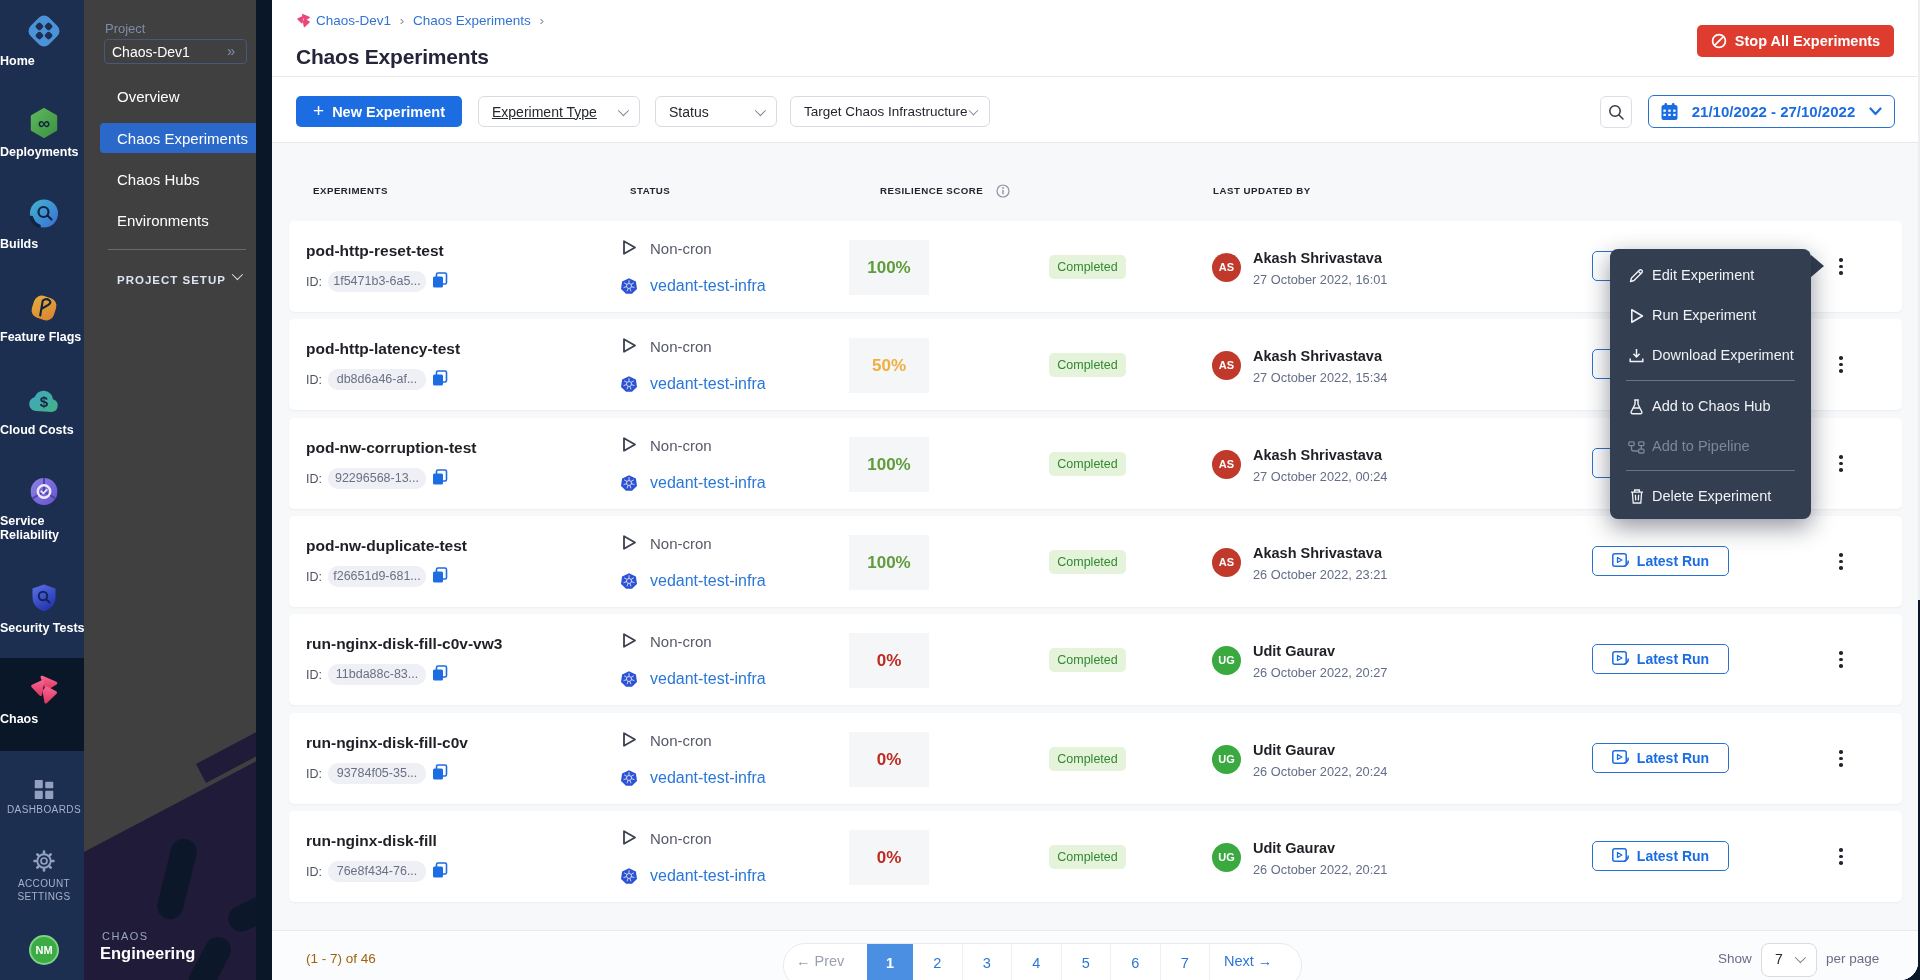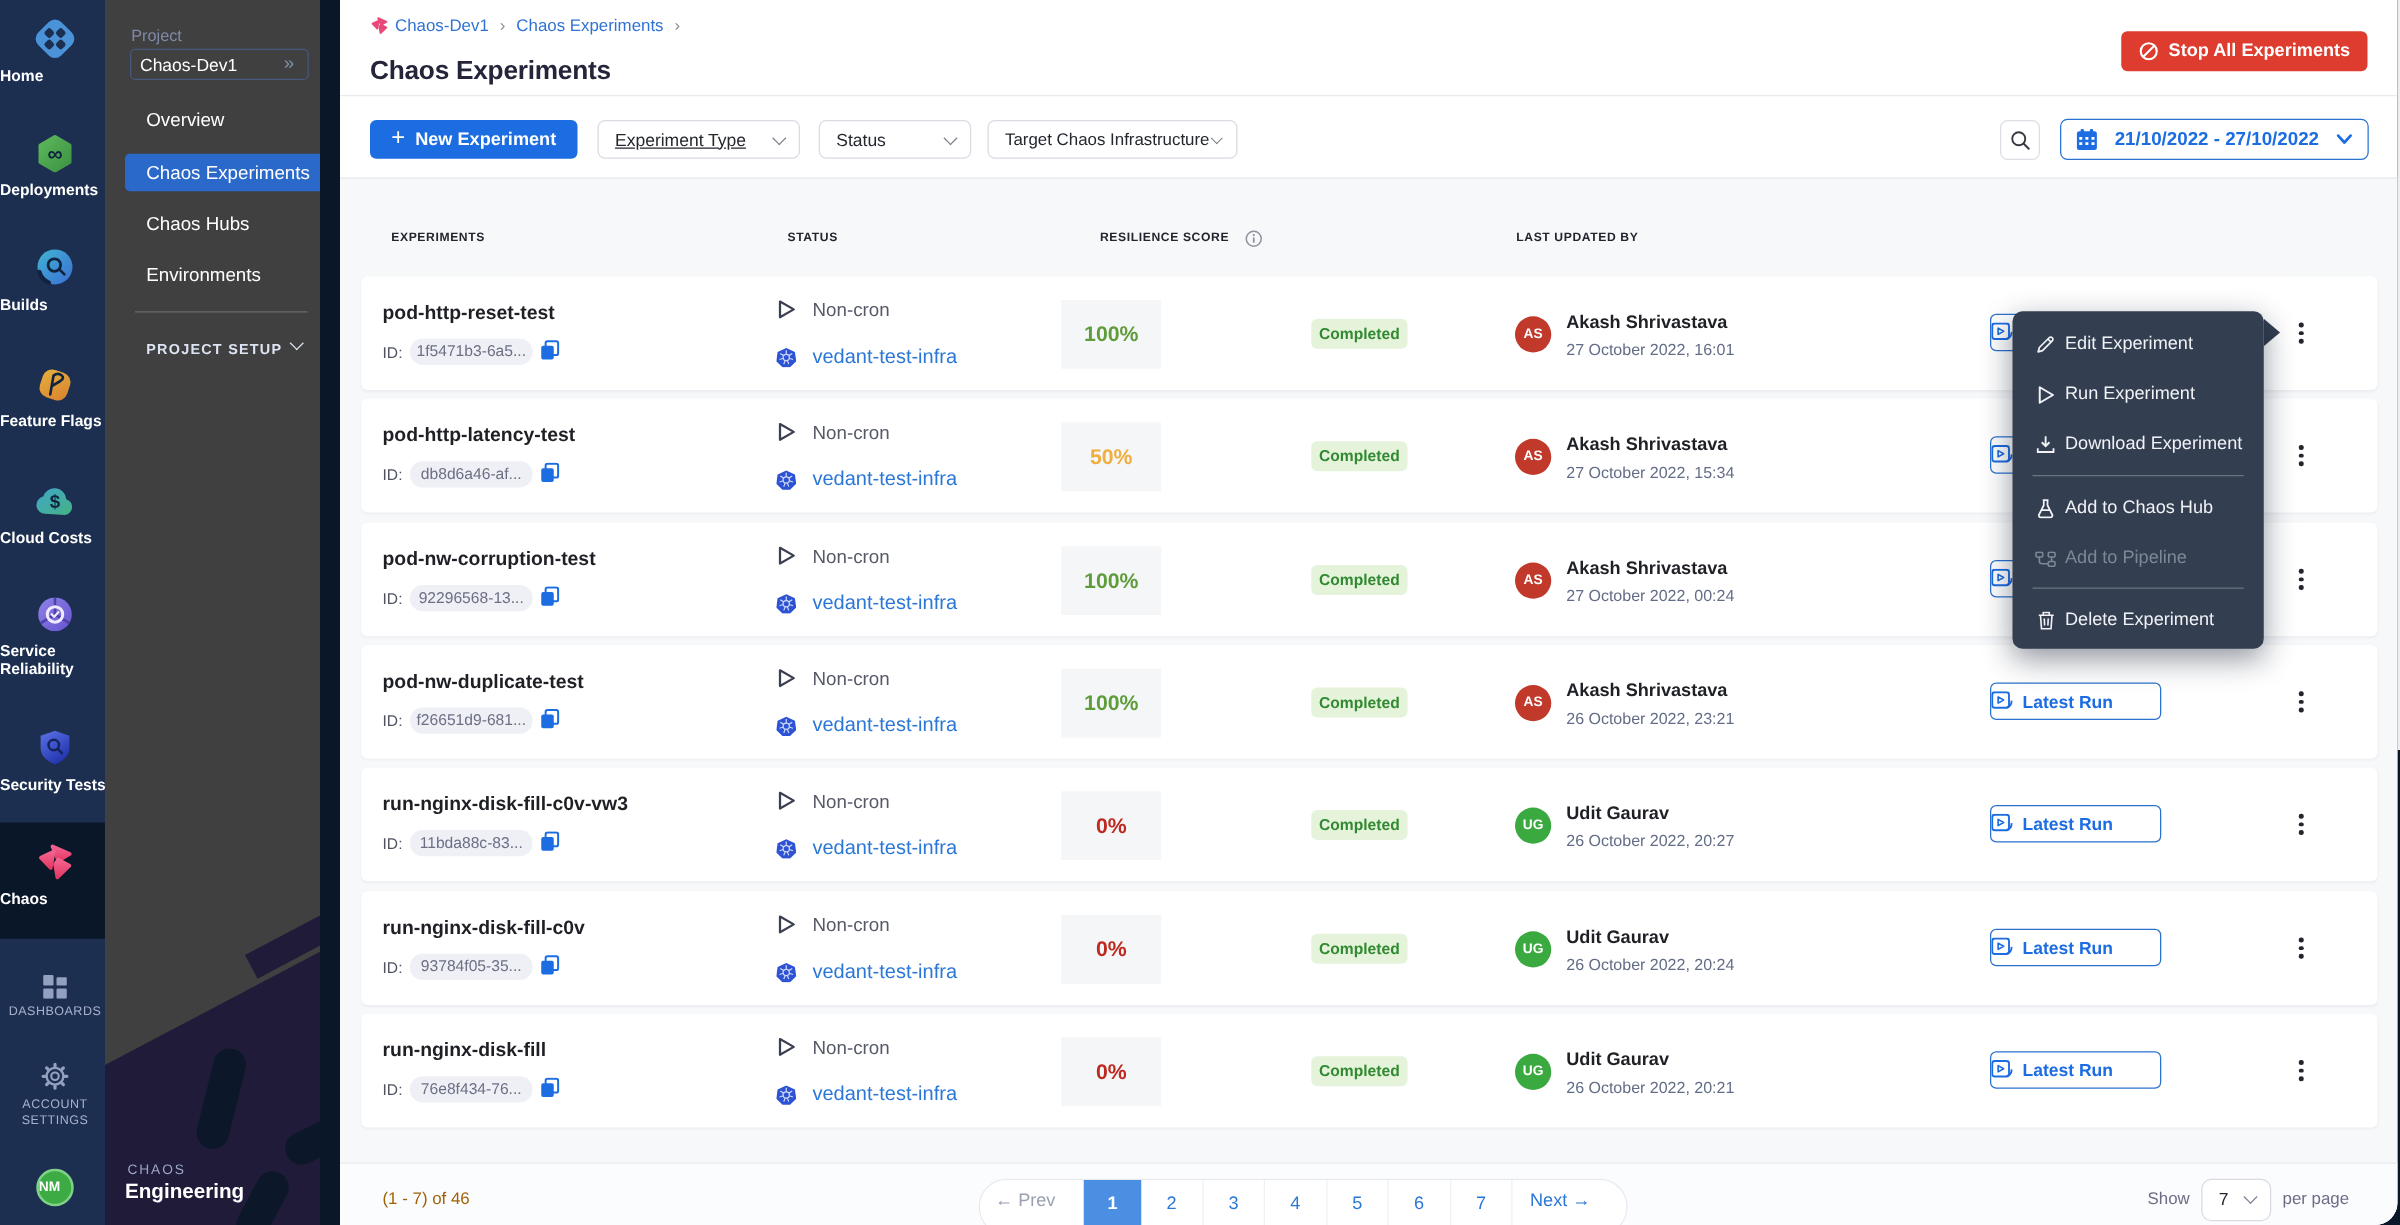--- a/index.html
+++ b/index.html
@@ -19,25 +19,25 @@
   #main { position:absolute; left:272px; top:0; width:1646px; height:980px; background:#fff; border-bottom-right-radius:18px; overflow:hidden; }
   #tablebg { position:absolute; left:0; top:142px; width:1646px; height:838px; background:#f7f8fa; border-top:1px solid #e7e8ed; }
   .hdr { position:absolute; font-size:9.7px; font-weight:bold; color:#23242e; letter-spacing:.5px; }
   .row { position:absolute; left:17px; width:1613px; height:91px; background:#fff; border-radius:5px; box-shadow:0 1px 2px rgba(40,41,61,0.05); }
   .rname { position:absolute; left:17px; top:21px; font-size:15.5px; font-weight:bold; color:#1f2026; }
   .idlbl { position:absolute; left:17px; top:54px; font-size:12.5px; color:#4f5360; }
   .idpill { position:absolute; left:39px; top:50px; width:98px; height:21px; background:#eef0f6; border-radius:10px; font-size:12.5px; color:#6c6f84; text-align:center; line-height:21px; }
   .noncron { position:absolute; left:361px; top:18.5px; font-size:15px; color:#565a68; }
   .infra { position:absolute; left:361px; top:56px; font-size:16px; color:#2b77d7; }
   .scorebox { position:absolute; left:560px; top:19px; width:80px; height:55px; background:#f5f6f8; text-align:center; line-height:55px; font-size:17px; font-weight:bold; }
-  .badge { position:absolute; left:760px; top:34px; width:77px; height:24px; background:#e4f3da; border-radius:5px; color:#318931; font-size:12.5px; font-weight:bold; text-align:center; line-height:24px; }
+  .badge { position:absolute; left:760px; top:34px; width:77px; height:24px; background:#e4f3da; border-radius:5px; color:#318931; font-size:12.5px; font-weight:normal; text-align:center; line-height:24px; }
   .avatar { position:absolute; left:923px; top:32px; width:29px; height:29px; border-radius:50%; color:#fff; font-size:11px; font-weight:bold; text-align:center; line-height:29px; }
   .pname { position:absolute; left:964px; top:29px; font-size:14.5px; font-weight:bold; color:#1f2026; }
   .pdate { position:absolute; left:964px; top:51px; font-size:12.8px; color:#646d87; }
-  .lrbtn { position:absolute; left:1303px; top:30px; width:137px; height:30px; border:1px solid #2a72d0; border-radius:5px; background:#fff; color:#1c6ce2; font-size:14px; font-weight:bold; display:flex; align-items:center; gap:7px; }
+  .lrbtn { position:absolute; left:1303px; top:30px; width:137px; height:30px; border:1px solid #2a72d0; border-radius:5px; background:#fff; color:#1c6ce2; font-size:14px; font-weight:bold; display:flex; align-items:center; justify-content:center; gap:7px; }
   .kebab { position:absolute; left:1550px; top:37px; width:4px; }
   .kebab i { display:block; width:3.6px; height:3.6px; border-radius:50%; background:#23252d; margin-bottom:3px; }
   .dd { position:absolute; top:96px; height:31px; background:#fff; border:1px solid #d9dbe3; border-radius:6px; display:flex; align-items:center; justify-content:space-between; padding:0 13px; font-size:14px; color:#24272e; white-space:nowrap; }
   .chev { width:8px; height:8px; border-right:1.6px solid #7d818c; border-bottom:1.6px solid #7d818c; transform:rotate(45deg) translateY(-2px); }
 </style>
 </head>
 <body>
 <div id="stage">
 
 <div id="rail">
@@ -157,21 +157,21 @@
   <svg class="ricon" style="top:849px" width="24" height="24" viewBox="0 0 24 24">
     <g fill="none" stroke="#93a0bf">
       <circle cx="12" cy="12" r="3" stroke-width="1.7"></circle>
       <circle cx="12" cy="12" r="6.7" stroke-width="1.9"></circle>
       <g stroke-width="2.6" stroke-linecap="round">
         <path d="M12 2.5 L12 4.2 M12 19.8 L12 21.5 M2.5 12 L4.2 12 M19.8 12 L21.5 12 M5.3 5.3 L6.5 6.5 M17.5 17.5 L18.7 18.7 M18.7 5.3 L17.5 6.5 M6.5 17.5 L5.3 18.7"></path>
       </g>
     </g>
   </svg>
   <div class="rlabel2" style="top:877px; line-height:13px">ACCOUNT<br>SETTINGS</div>
-  <div class="abs" style="left:29px; top:935px; width:30px; height:30px; border-radius:50%; background:#3cab44; border:2px solid #7ed286; color:#fff; font-size:11px; font-weight:bold; line-height:26px;">NM</div>
+  <div class="abs" style="left:29px; top:935px; width:30px; height:30px; border-radius:50%; background:#3cab44; border:2px solid #7ed286; color:#fff; font-size:11px; font-weight:bold; text-align:center; line-height:26px;">NM</div>
 </div>
 
 <div id="subnav">
   <svg class="abs" style="left:0; top:700px" width="184" height="280" viewBox="0 0 184 280">
     <g fill="#1f1b38">
       <path d="M0 152 L184 55 L184 280 L0 280 Z"></path>
       <path d="M112 64 L184 26 L184 50 L122 83 Z"></path>
     </g>
     <g fill="#0c1829">
       <rect x="80" y="138" width="26" height="82" rx="13" transform="rotate(14 93 179)"></rect>

